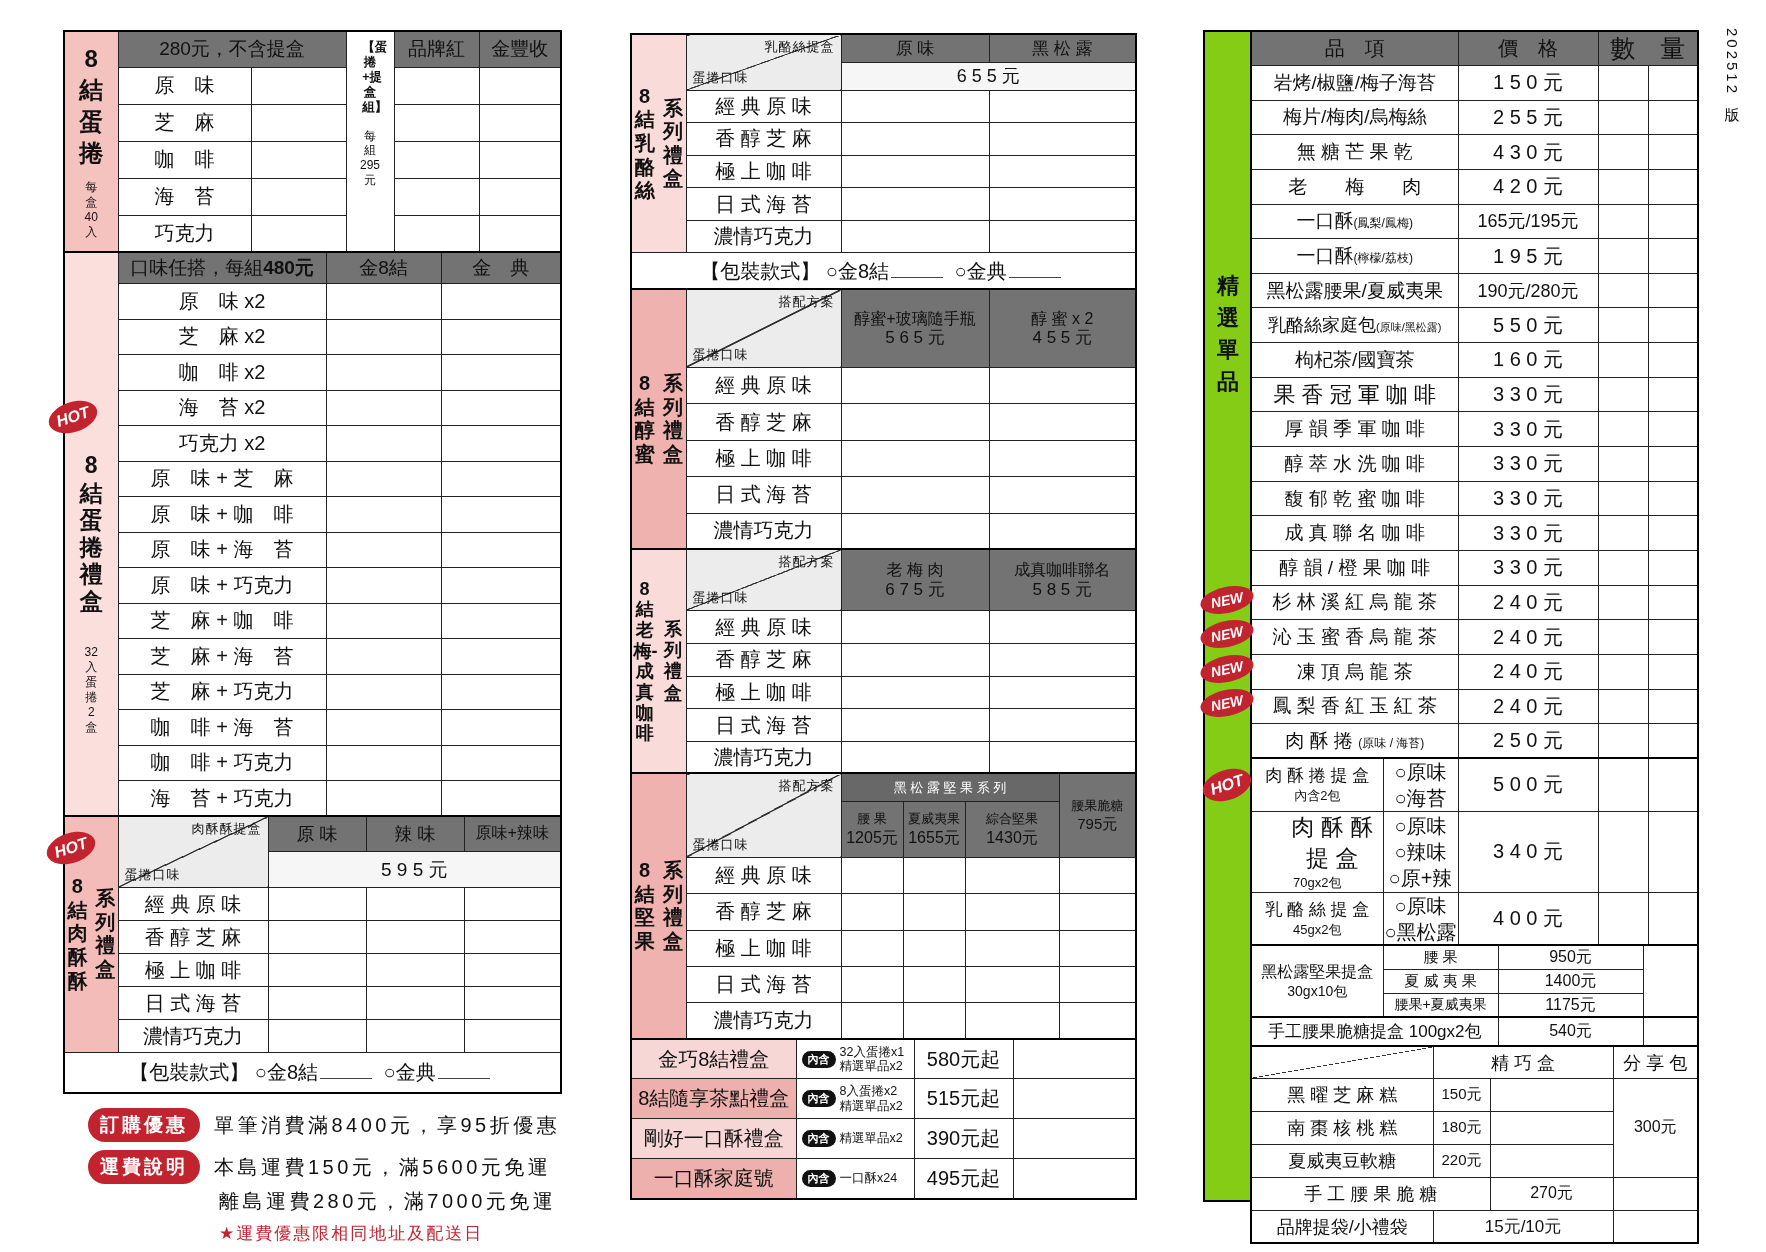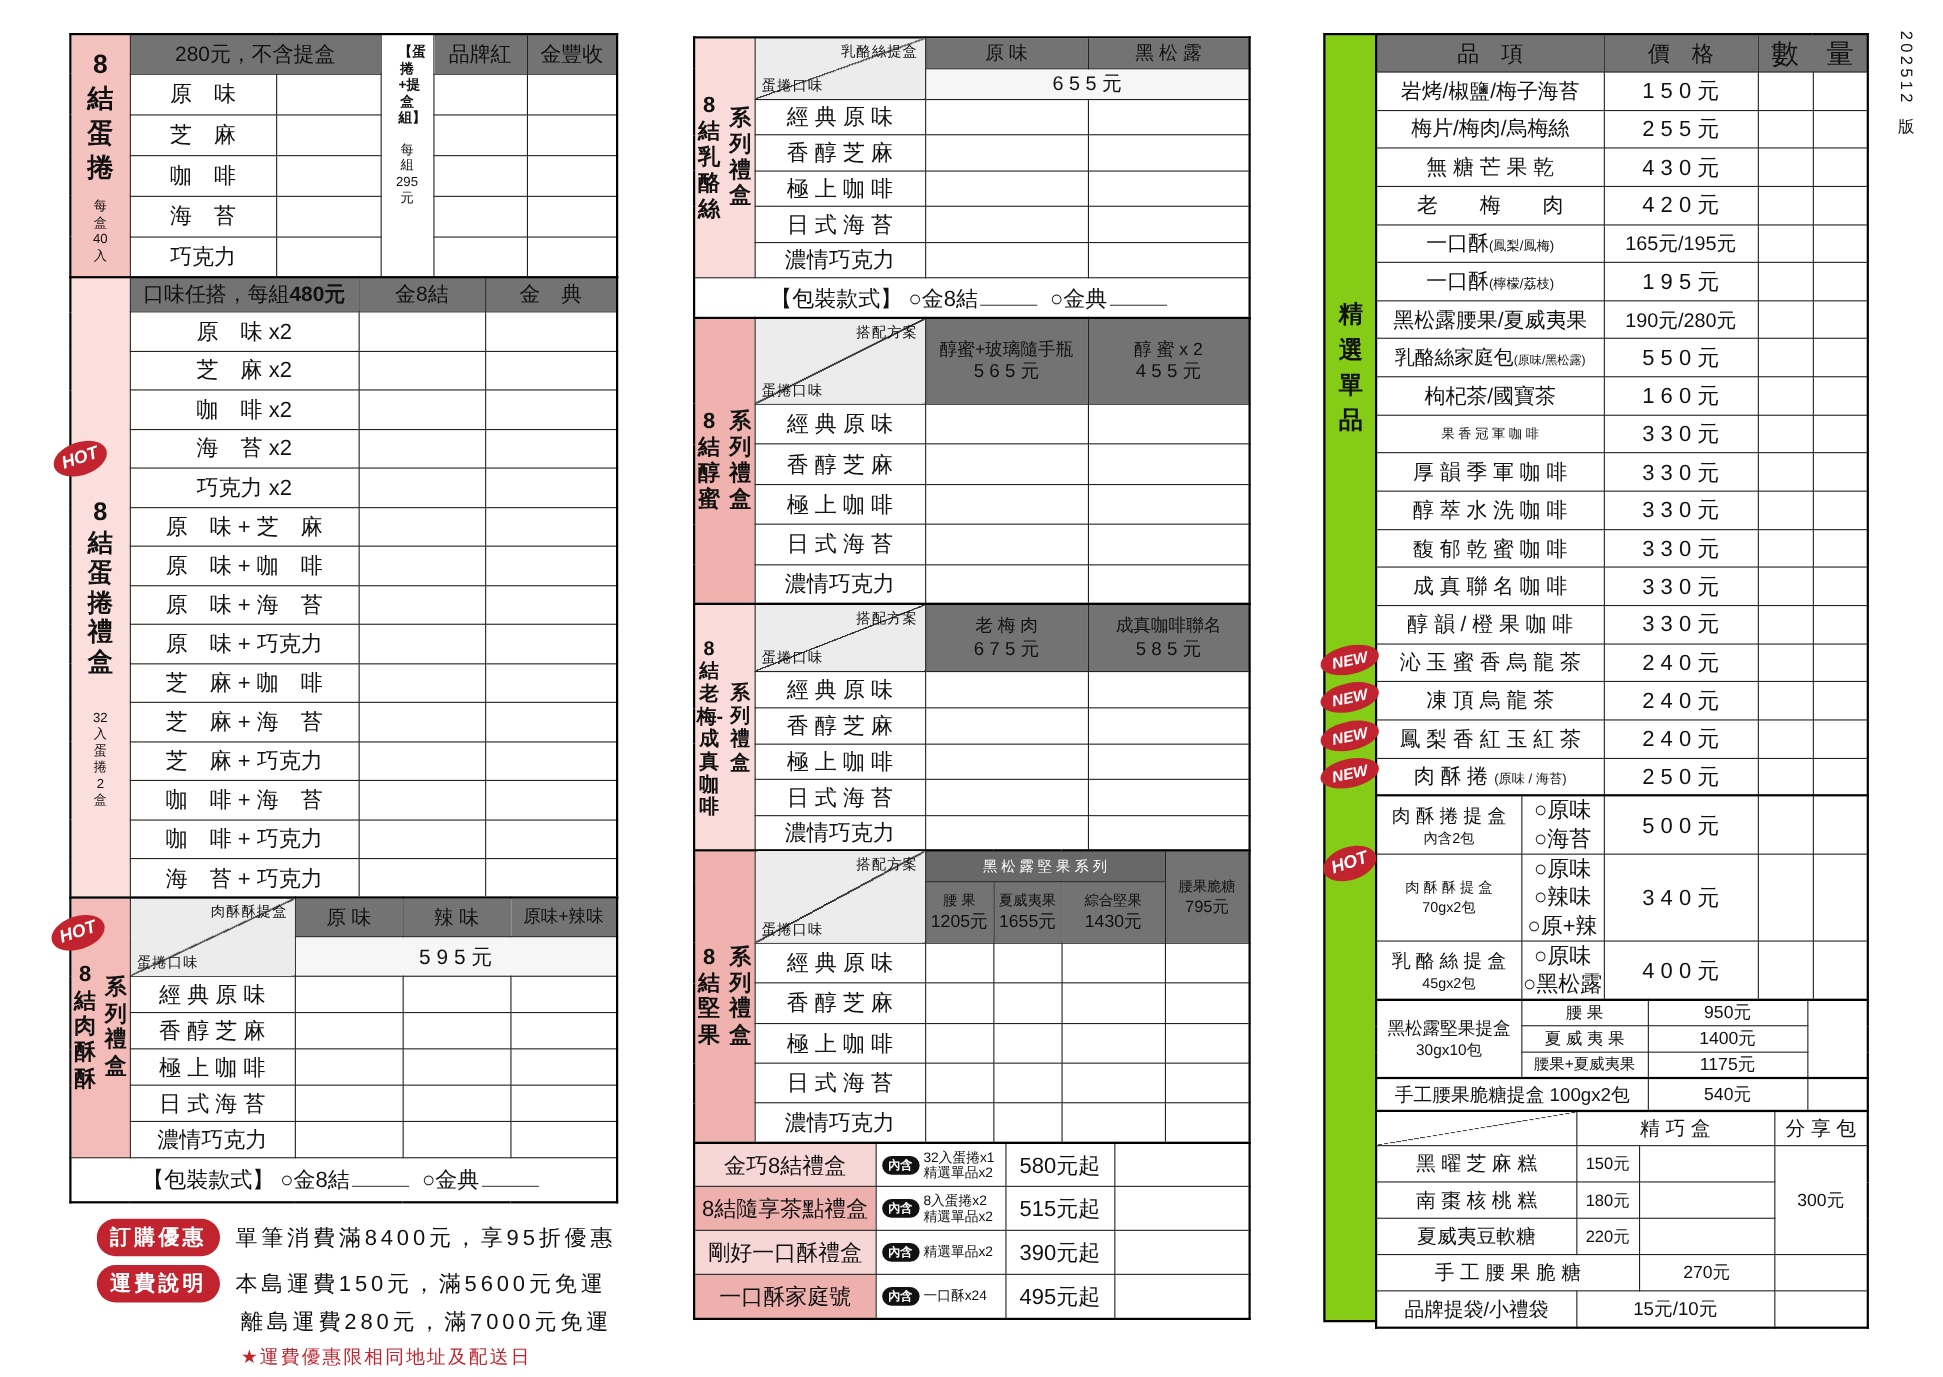--- a/index.html
+++ b/index.html
@@ -670,21 +670,21 @@
             <td></td>
             <td></td>
           </tr>
       <tr class="h34">
             <td style="font-size:19px;">枸杞茶/國寶茶</td>
             <td>1 6 0 元</td>
             <td></td>
             <td></td>
           </tr>
       <tr class="h34">
-            <td style="font-size:12px;">果 香 冠 軍 咖 啡</td>
+            <td style="font-size:22px;">果 香 冠 軍 咖 啡</td>
             <td>3 3 0 元</td>
             <td></td>
             <td></td>
           </tr>
       <tr class="h34">
             <td style="font-size:19px;">厚 韻 季 軍 咖 啡</td>
             <td>3 3 0 元</td>
             <td></td>
             <td></td>
           </tr>
@@ -702,20 +702,26 @@
           </tr>
       <tr class="h34">
             <td style="font-size:19px;">成 真 聯 名 咖 啡</td>
             <td>3 3 0 元</td>
             <td></td>
             <td></td>
           </tr>
       <tr class="h34">
             <td style="font-size:19px;">醇 韻 / 橙 果 咖 啡</td>
             <td>3 3 0 元</td>
+            <td></td>
+            <td></td>
+          </tr>
+      <tr class="h34">
+            <td style="font-size:19px;">杉 林 溪 紅 烏 龍 茶</td>
+            <td>2 4 0 元</td>
             <td></td>
             <td></td>
           </tr>
       <tr class="h34">
             <td style="font-size:19px;">沁 玉 蜜 香 烏 龍 茶</td>
             <td>2 4 0 元</td>
             <td></td>
             <td></td>
           </tr>
       <tr class="h34">
@@ -756,21 +762,21 @@
         <td class="opts">
               <div>○原味</div>
               <div>○海苔</div>
             </td>
         <td>5 0 0 元</td>
         <td></td>
             <td></td>
       </tr>
       <tr class="h52">
         <td>
-              <div style="font-size:13px;">肉 酥 酥 提 盒</div>
+              <div style="font-size:23px;padding-left:30px;">肉 酥 酥 提 盒</div>
               <div style="font-size:13px;">70gx2包</div>
             </td>
         <td class="opts">
               <div>○原味</div>
               <div>○辣味</div>
               <div>○原+辣</div>
             </td>
         <td>3 4 0 元</td>
         <td></td>
             <td></td>

